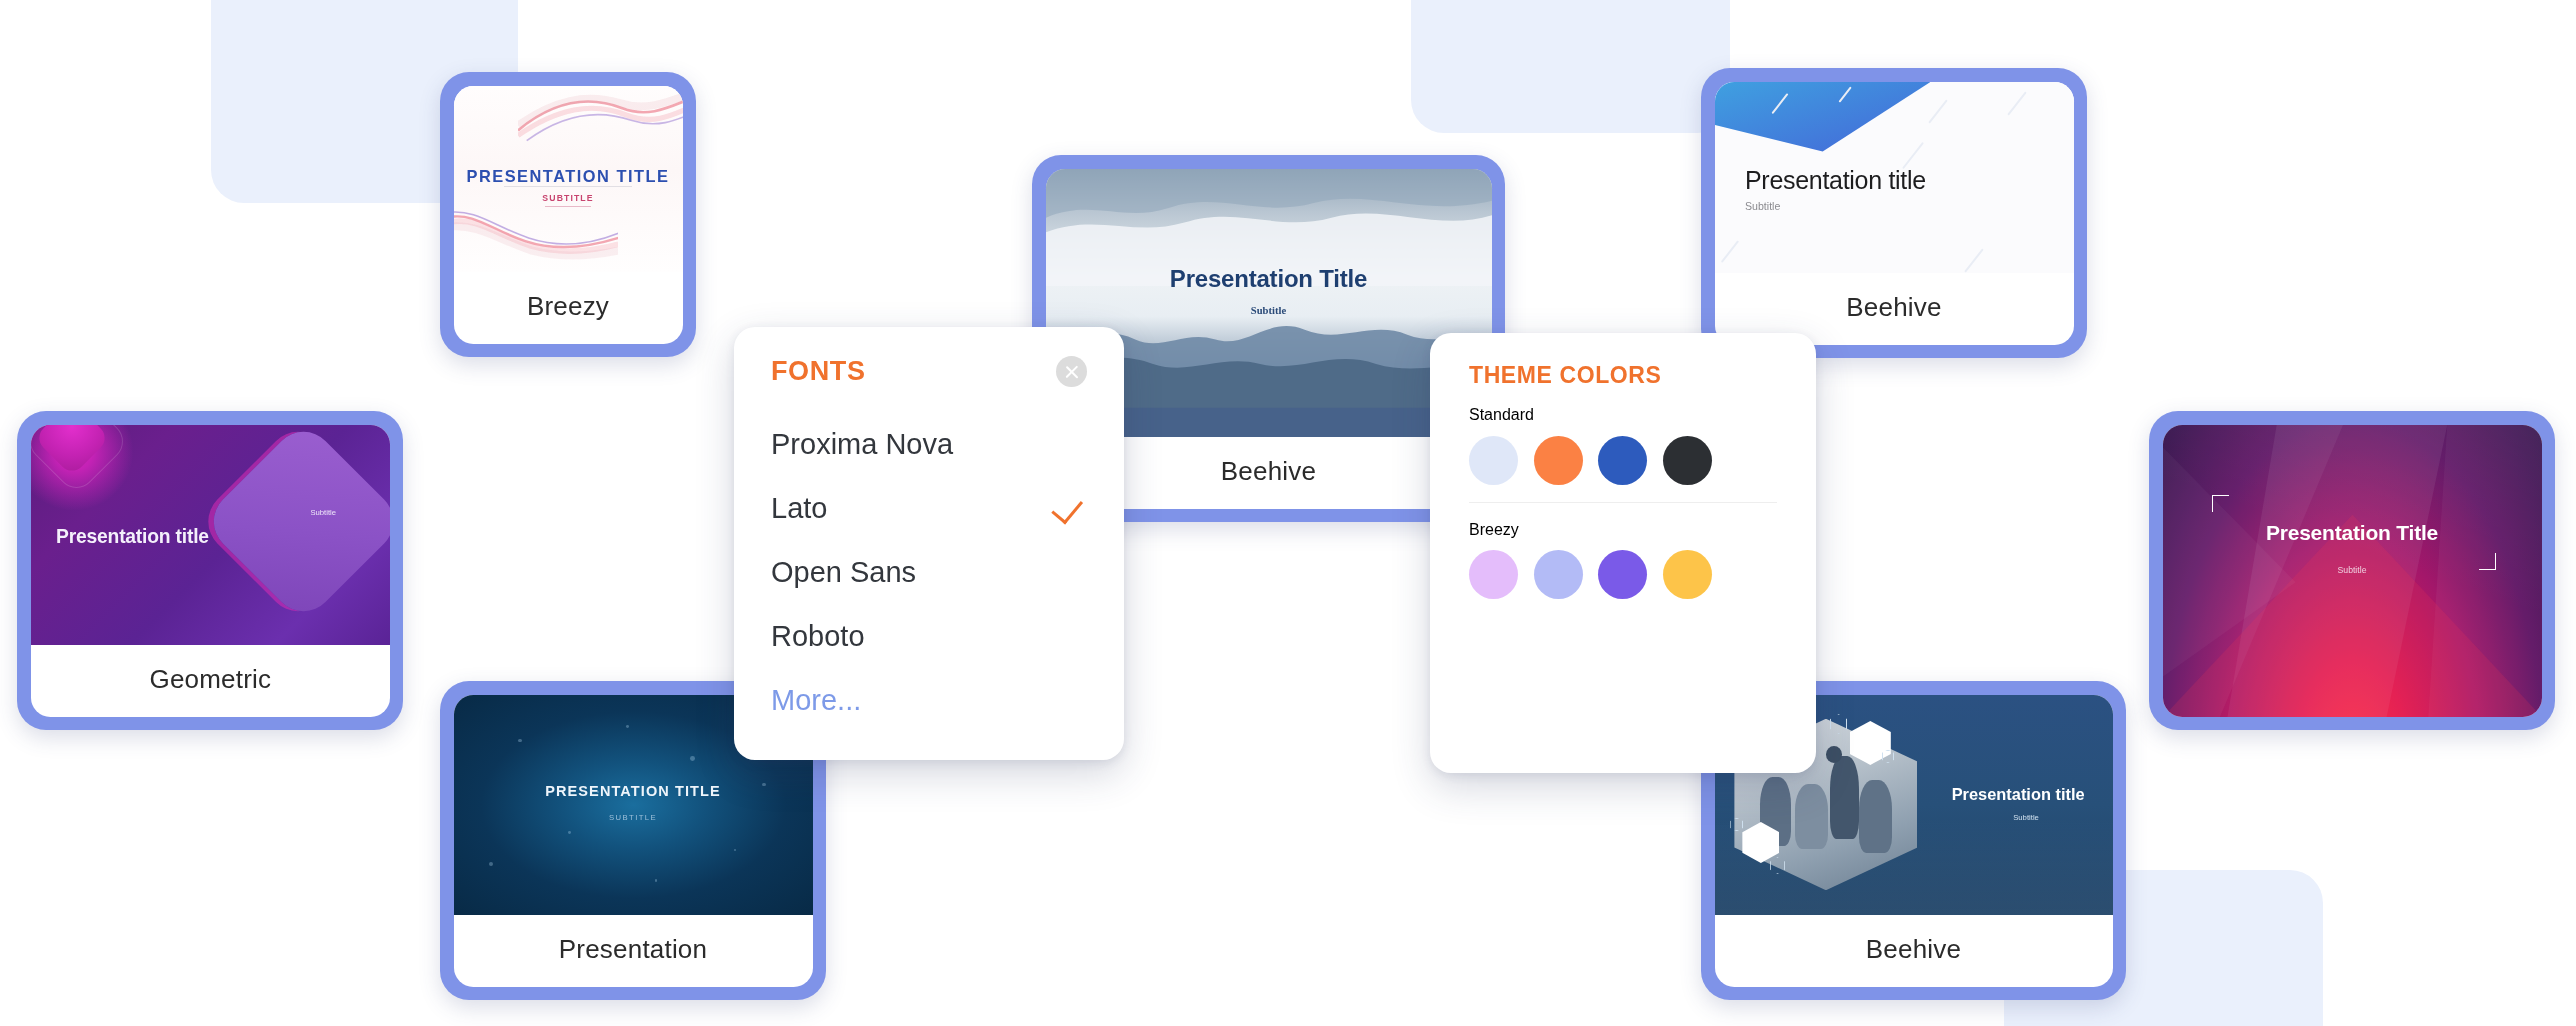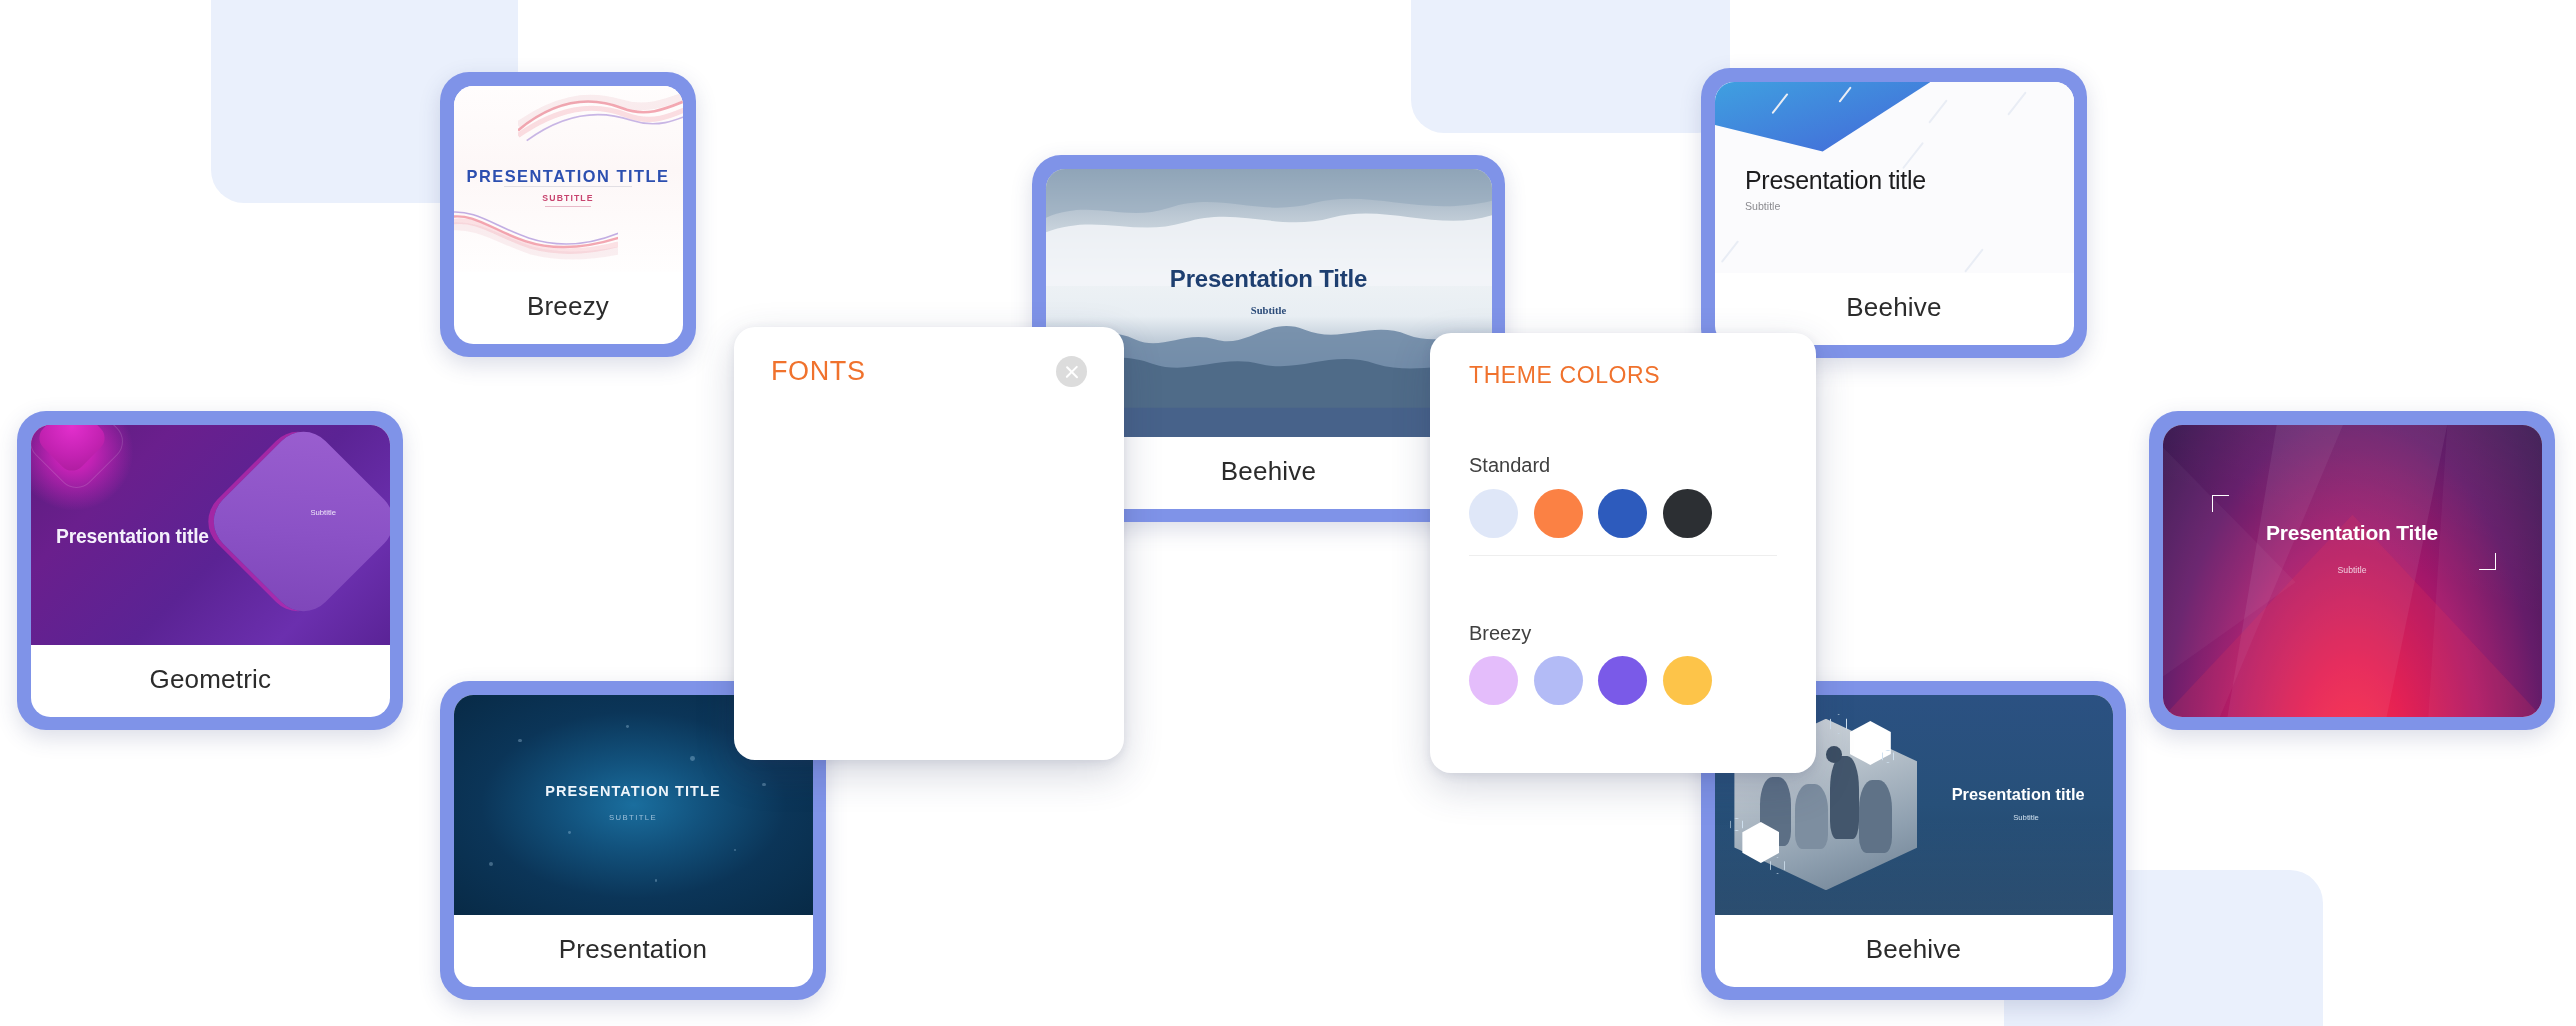--- a/index.html
+++ b/index.html
@@ -234,21 +234,21 @@
   
   .popup {
     position: absolute;
     background: #ffffff;
     border-radius: 21px;
     box-shadow: 0 13.5px 39px rgba(45,55,95,0.20), 0 2.9px 9.7px rgba(45,55,95,0.10);
     box-sizing: border-box;
   }
   .popup-title {
     color: #f0722d;
-    font-weight: normal;
+    font-weight: bold;
     letter-spacing: 0.6px;
   }
 
   
   #fonts-panel { left: 734px; top: 327px; width: 390px; height: 433px; padding: 29px 37px 0 37px; }
   #fonts-panel .popup-title { font-size: 27px; }
   .panel-head { display: flex; align-items: center; justify-content: space-between; }
   .close-btn {
     width: 31px; height: 31px; border-radius: 50%;
     background: #dcdcdc;
@@ -278,21 +278,21 @@
     border-bottom: 3.1px solid #f0722d;
     transform: rotate(-50deg);
     margin-right: 5.8px;
   }
 
   
   #colors-panel { left: 1430px; top: 333px; width: 386px; height: 440px; padding: 29px 39px 0 39px; }
   #colors-panel .popup-title { font-size: 23px; }
   .swatch-group { padding-top: 17.4px; }
   .swatch-group + .swatch-group { border-top: 1px solid #eeeeee; }
-  .group-label { color: #404040; font-size: 20px; margin-bottom: 11.6px; margin-top: 48px; }
+  .group-label { color: #000000; font-size: 16px; margin-bottom: 11.6px; }
   .swatch-row { display: flex; gap: 15.5px; padding-bottom: 17.4px; }
   .swatch { width: 49px; height: 49px; border-radius: 50%; cursor: pointer; flex: 0 0 auto; }
 </style>
 </head>
 <body>
 
 <div id="stage">
 
   <div class="bg-plate" id="plate-0" style="left: 211px; top: -56px; width: 307px; height: 259px; background: rgb(234, 240, 252); z-index: 1;"></div>
   <div class="bg-plate" id="plate-1" style="left: 1411px; top: -58px; width: 319px; height: 191px; background: rgb(234, 240, 252); z-index: 1;"></div>
@@ -438,20 +438,36 @@
       </div>
       <div class="card-label">Beehive</div>
     </div>
   </div>
 
   <div class="popup" id="fonts-panel" style="z-index: 7;">
     <div class="panel-head">
       <div class="popup-title">FONTS</div>
       <div class="close-btn"></div>
     </div>
+    <div class="font-list" id="font-list">
+        <div class="font-row">
+          <span>Proxima Nova</span>
+        </div>
+        <div class="font-row">
+          <span>Lato</span>
+          <span class="check"></span>
+        </div>
+        <div class="font-row">
+          <span>Open Sans</span>
+        </div>
+        <div class="font-row">
+          <span>Roboto</span>
+        </div>
+        <div class="font-row more" style="color: rgb(125, 154, 232);">More...</div>
+      </div>
   </div>
 
   <div class="popup" id="colors-panel" style="z-index: 7;">
     <div class="popup-title">THEME COLORS</div>
     <div id="swatch-groups">
         <div class="swatch-group">
           <div class="group-label">Standard</div>
           <div class="swatch-row">
             <div class="swatch" style="background: rgb(223, 231, 248);"></div>
             <div class="swatch" style="background: rgb(251, 129, 68);"></div>

